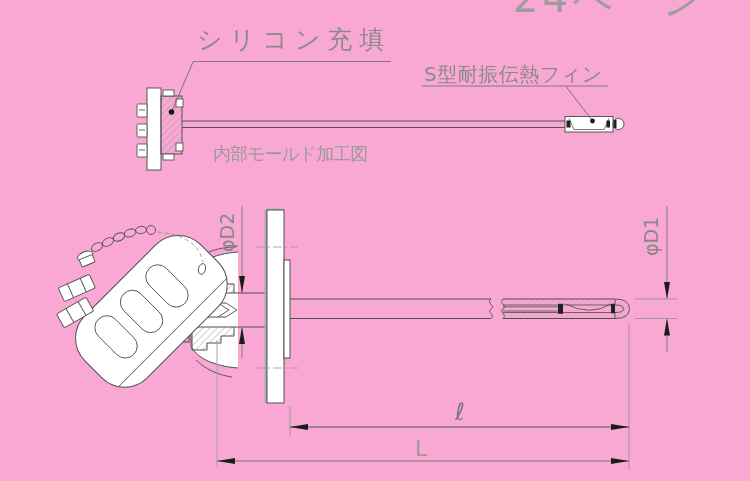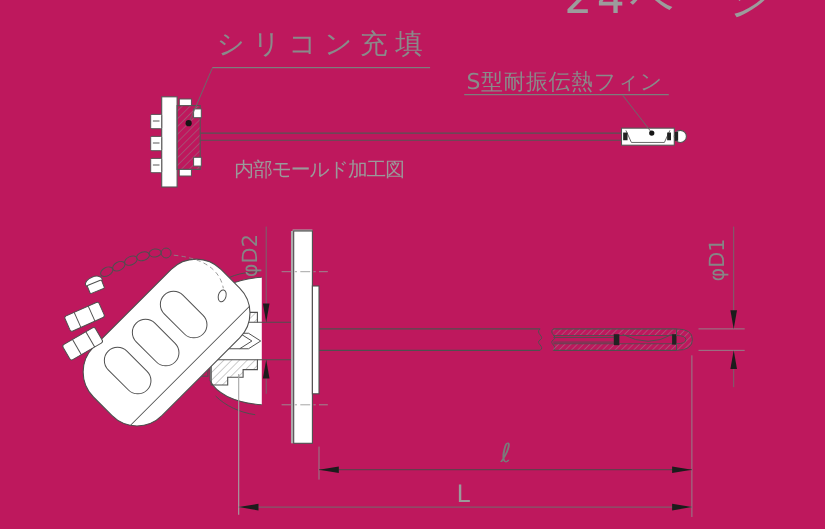--- a/index.html
+++ b/index.html
@@ -1,16 +1,16 @@
 <!DOCTYPE html>
 <html><head>
 <meta charset="utf-8">
 <style>
   html,body{margin:0;padding:0;background:#ffffff;}
-  .page{position:relative;width:750px;height:481px;background:#be185d;overflow:hidden;
+  .page{position:relative;width:750px;height:481px;background:#f9a8d4;overflow:hidden;
         font-family:"DejaVu Sans","Liberation Sans",sans-serif;}
   svg{position:absolute;left:0;top:0;}
   text{font-family:"DejaVu Sans","Liberation Sans",sans-serif;}
   .jp-label{fill:#8a8a8a;}
   .jp-caption{fill:#9a9a9a;}
   .dim-text{fill:#868686;}
   .page-num{fill:#9c9c9c;}
 </style>
 </head>
 <body>

